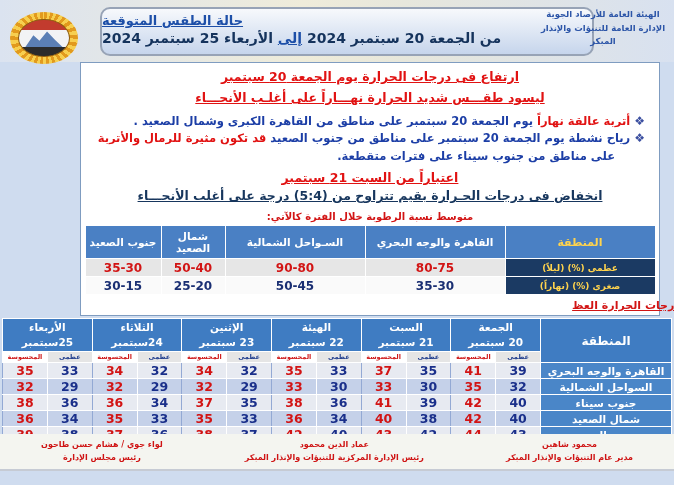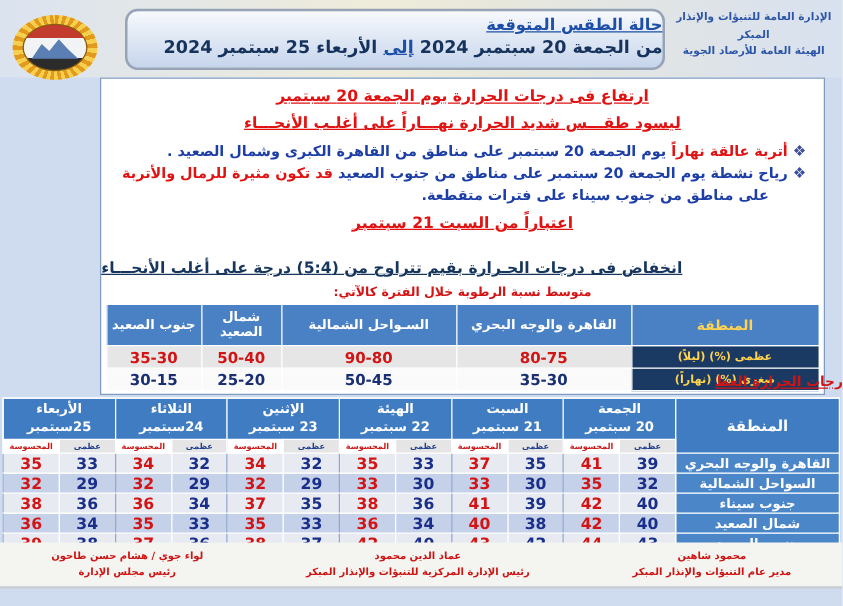--- a/index.html
+++ b/index.html
@@ -8,35 +8,35 @@
   
   .header-band{position:absolute;top:0;left:0;width:674px;height:62px;
     background:linear-gradient(90deg,#dbe3f0 0%,#efecda 45%,#e7e7dc 60%,#d8e1f0 100%);}
   .logo{position:absolute;left:10px;top:12px;width:68px;height:52px;}
   .sun{position:absolute;inset:0;border-radius:50%;
     background:repeating-conic-gradient(#e29a1d 0deg 7deg,#f7cf4f 7deg 14deg);}
   .flag-oval{position:absolute;inset:7px 8px;border-radius:50%;overflow:hidden;
     border:1px solid #8a5a10;background:linear-gradient(#c23b2e 0 28%,#f2f3f5 28% 74%,#2b2b2b 74% 100%);}
   .mountain{position:absolute;bottom:24%;left:12%;width:76%;height:48%;background:#5b7fb5;
     clip-path:polygon(0 100%,22% 30%,38% 62%,58% 8%,78% 55%,100% 100%);}
-  .title-box{position:absolute;left:100px;top:7px;width:432px;height:49px;box-sizing:border-box;
-    border:2px solid #97a3b6;border-radius:10px;text-align:right;
+  .title-box{position:absolute;left:100px;top:7px;width:494px;height:49px;box-sizing:border-box;
+    border:2px solid #97a3b6;border-radius:10px;text-align:left;
     background:linear-gradient(#f7f9fc,#c6d5ec);}
   .main-title{color:#1d4fa8;font-weight:bold;font-size:13px;text-decoration:underline;margin-top:4px;}
   .date-line{color:#15335c;font-weight:bold;font-size:14px;margin-top:2px;}
   .date-middle{color:#1d4fa8;text-decoration:underline;}
   .org-block{position:absolute;right:6px;top:8px;width:130px;text-align:center;
     color:#2d56a8;font-size:8.5px;font-weight:bold;line-height:1.6;}
   
   .panel{position:absolute;left:80px;top:62px;width:580px;height:254px;box-sizing:border-box;
     background:#ffffff;border:1px solid #7f9cc0;}
   .hl-red{color:#e11212;font-weight:bold;font-size:12.5px;text-align:center;
     text-decoration:underline;margin-top:6px;}
-  .hl-navy{color:#17365d;font-weight:bold;font-size:12.5px;text-align:left;
-    text-decoration:underline;margin-top:21px;}
+  .hl-navy{color:#17365d;font-weight:bold;font-size:12.5px;text-align:center;
+    text-decoration:underline;margin-top:3px;}
   .bullets{margin:8px 14px 0 8px;font-size:11.5px;font-weight:bold;line-height:1.45;}
   .bullet-mark{color:#3b4fa0;font-size:12px;}
   .t-red{color:#e11212;}
   .t-blue{color:#1c3ea6;}
   .bullet-cont{margin-right:30px;}
   .hum-title{color:#d21414;font-weight:bold;font-size:10px;text-align:center;margin-top:8px;}
   table{border-collapse:collapse;}
   .hum-table{width:570px;margin:3px auto 0;table-layout:fixed;position:relative;z-index:2;}
   .hum-table th,.hum-table td{border:1px solid #ffffff;padding:1px 2px;text-align:center;}
   .hum-head th{background:#4a80c4;color:#ffffff;font-size:10.5px;height:30px;}
@@ -75,22 +75,22 @@
         <div class="mountain"></div>
       </div>
     </div>
     <div class="title-box">
       <div class="main-title">حالة الطقس المتوقعة</div>
       <div class="date-line">
         <span>من  الجمعة 20 سبتمبر 2024 </span><span class="date-middle">إلى</span><span> الأربعاء 25 سبتمبر 2024</span>
       </div>
     </div>
     <div class="org-block">
+      <div>الهيئة العامة للأرصاد الجوية</div>
       <div>الإدارة العامة للتنبؤات والإنذار المبكر</div>
-      <div>الهيئة العامة للأرصاد الجوية</div>
     </div>
   </div>
 
   <div class="panel">
     <div class="hl-red">ارتفاع فى درجات الحرارة يوم الجمعة 20 سبتمبر</div>
     <div class="hl-red">ليسود طقـــس شديد الحرارة نهـــاراً على أغلـب الأنحـــاء</div>
 
     <div class="bullets">
       <div>
         <span class="bullet-mark">❖</span>

